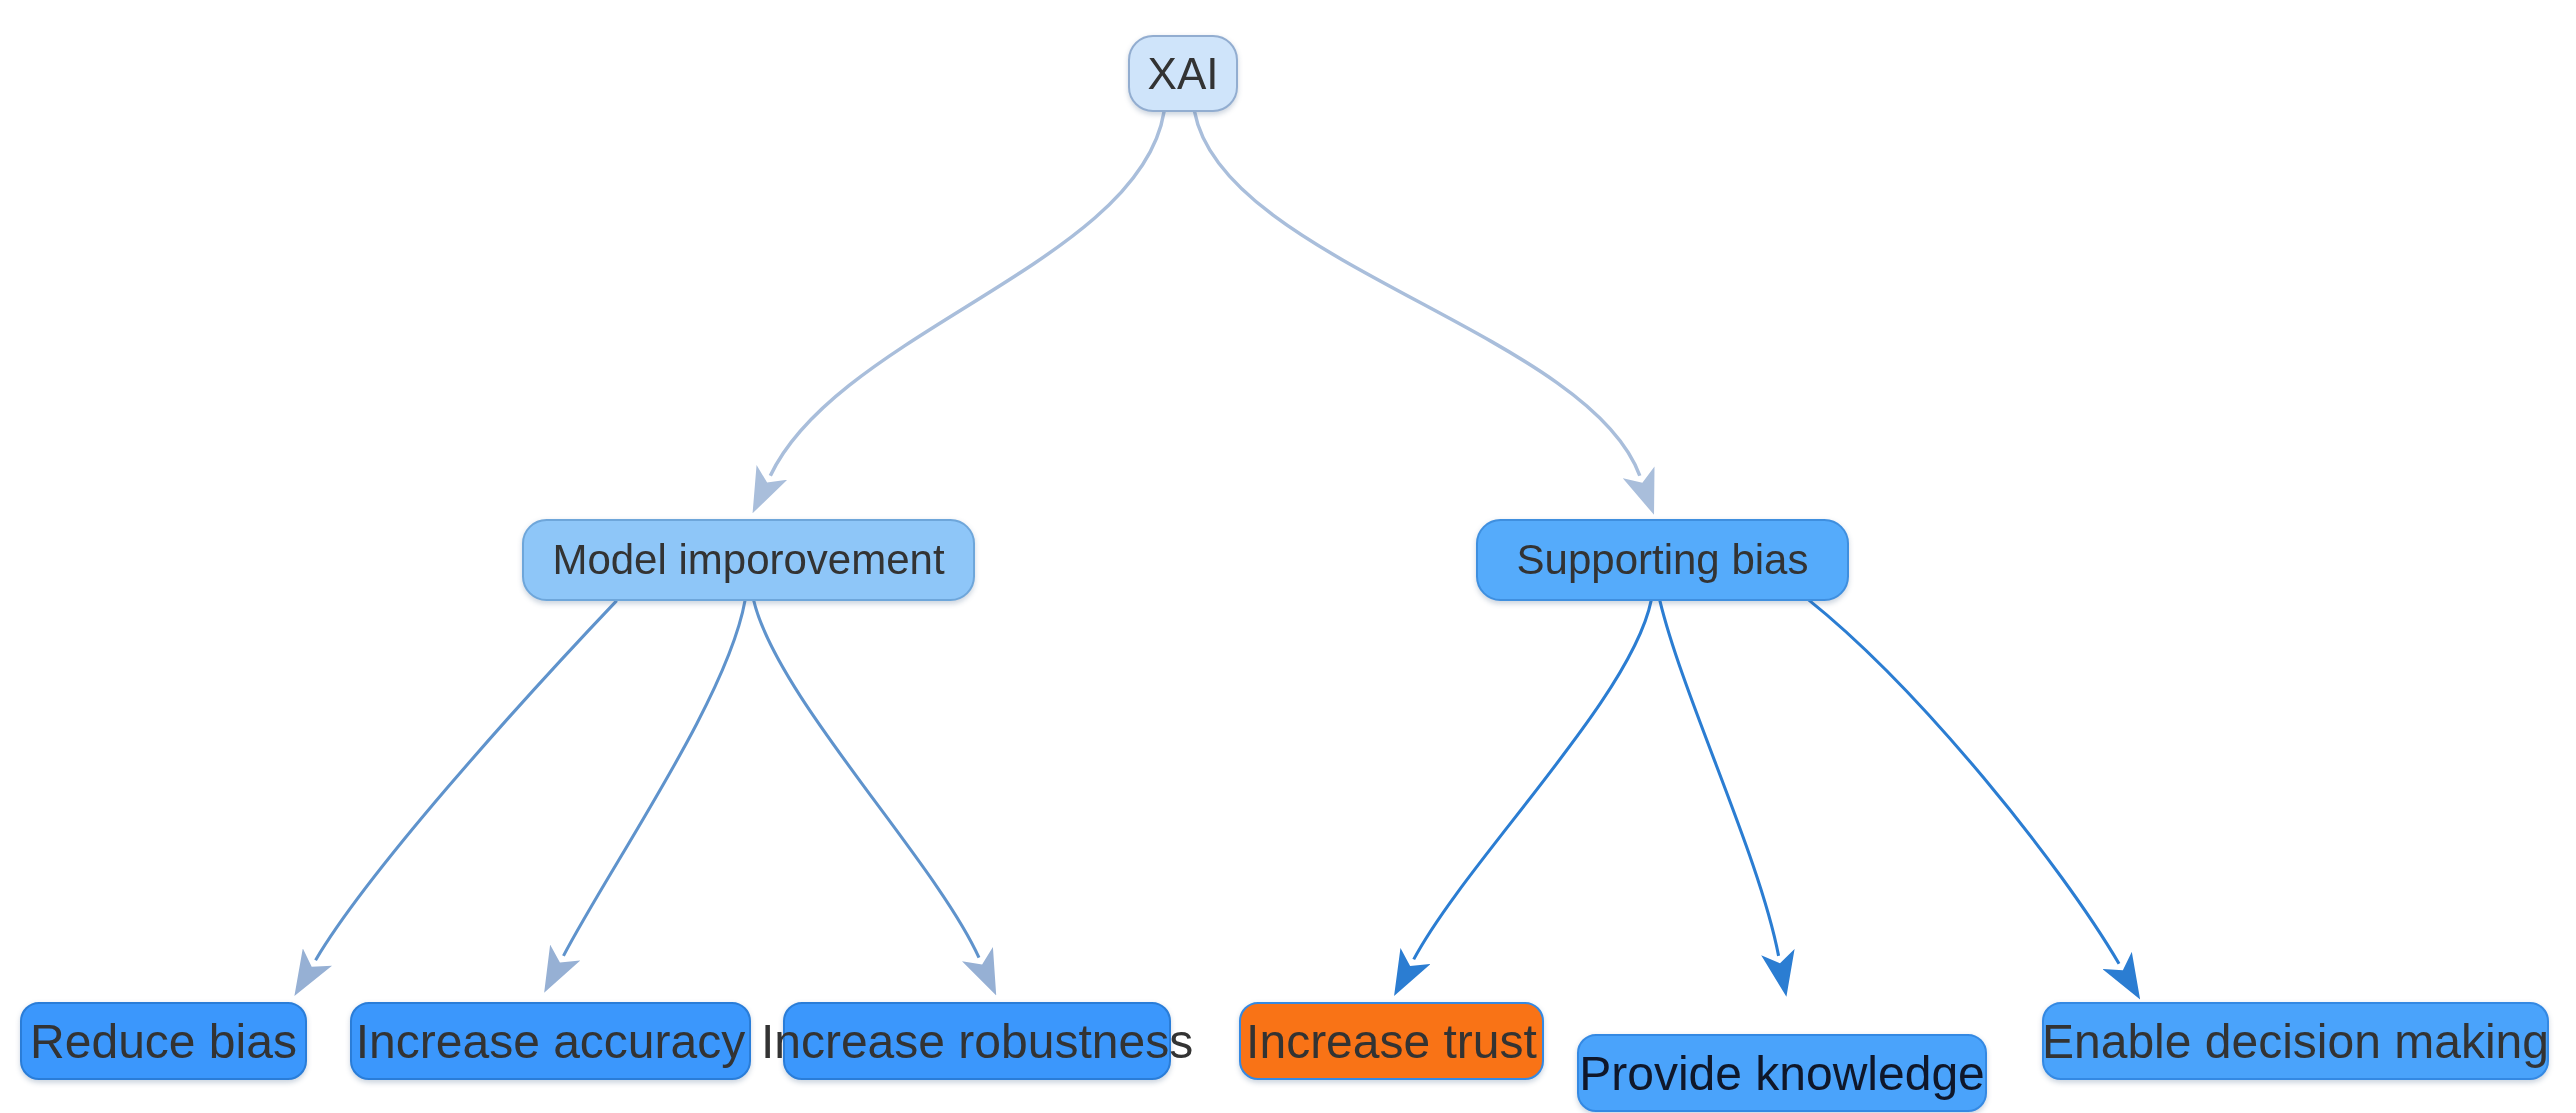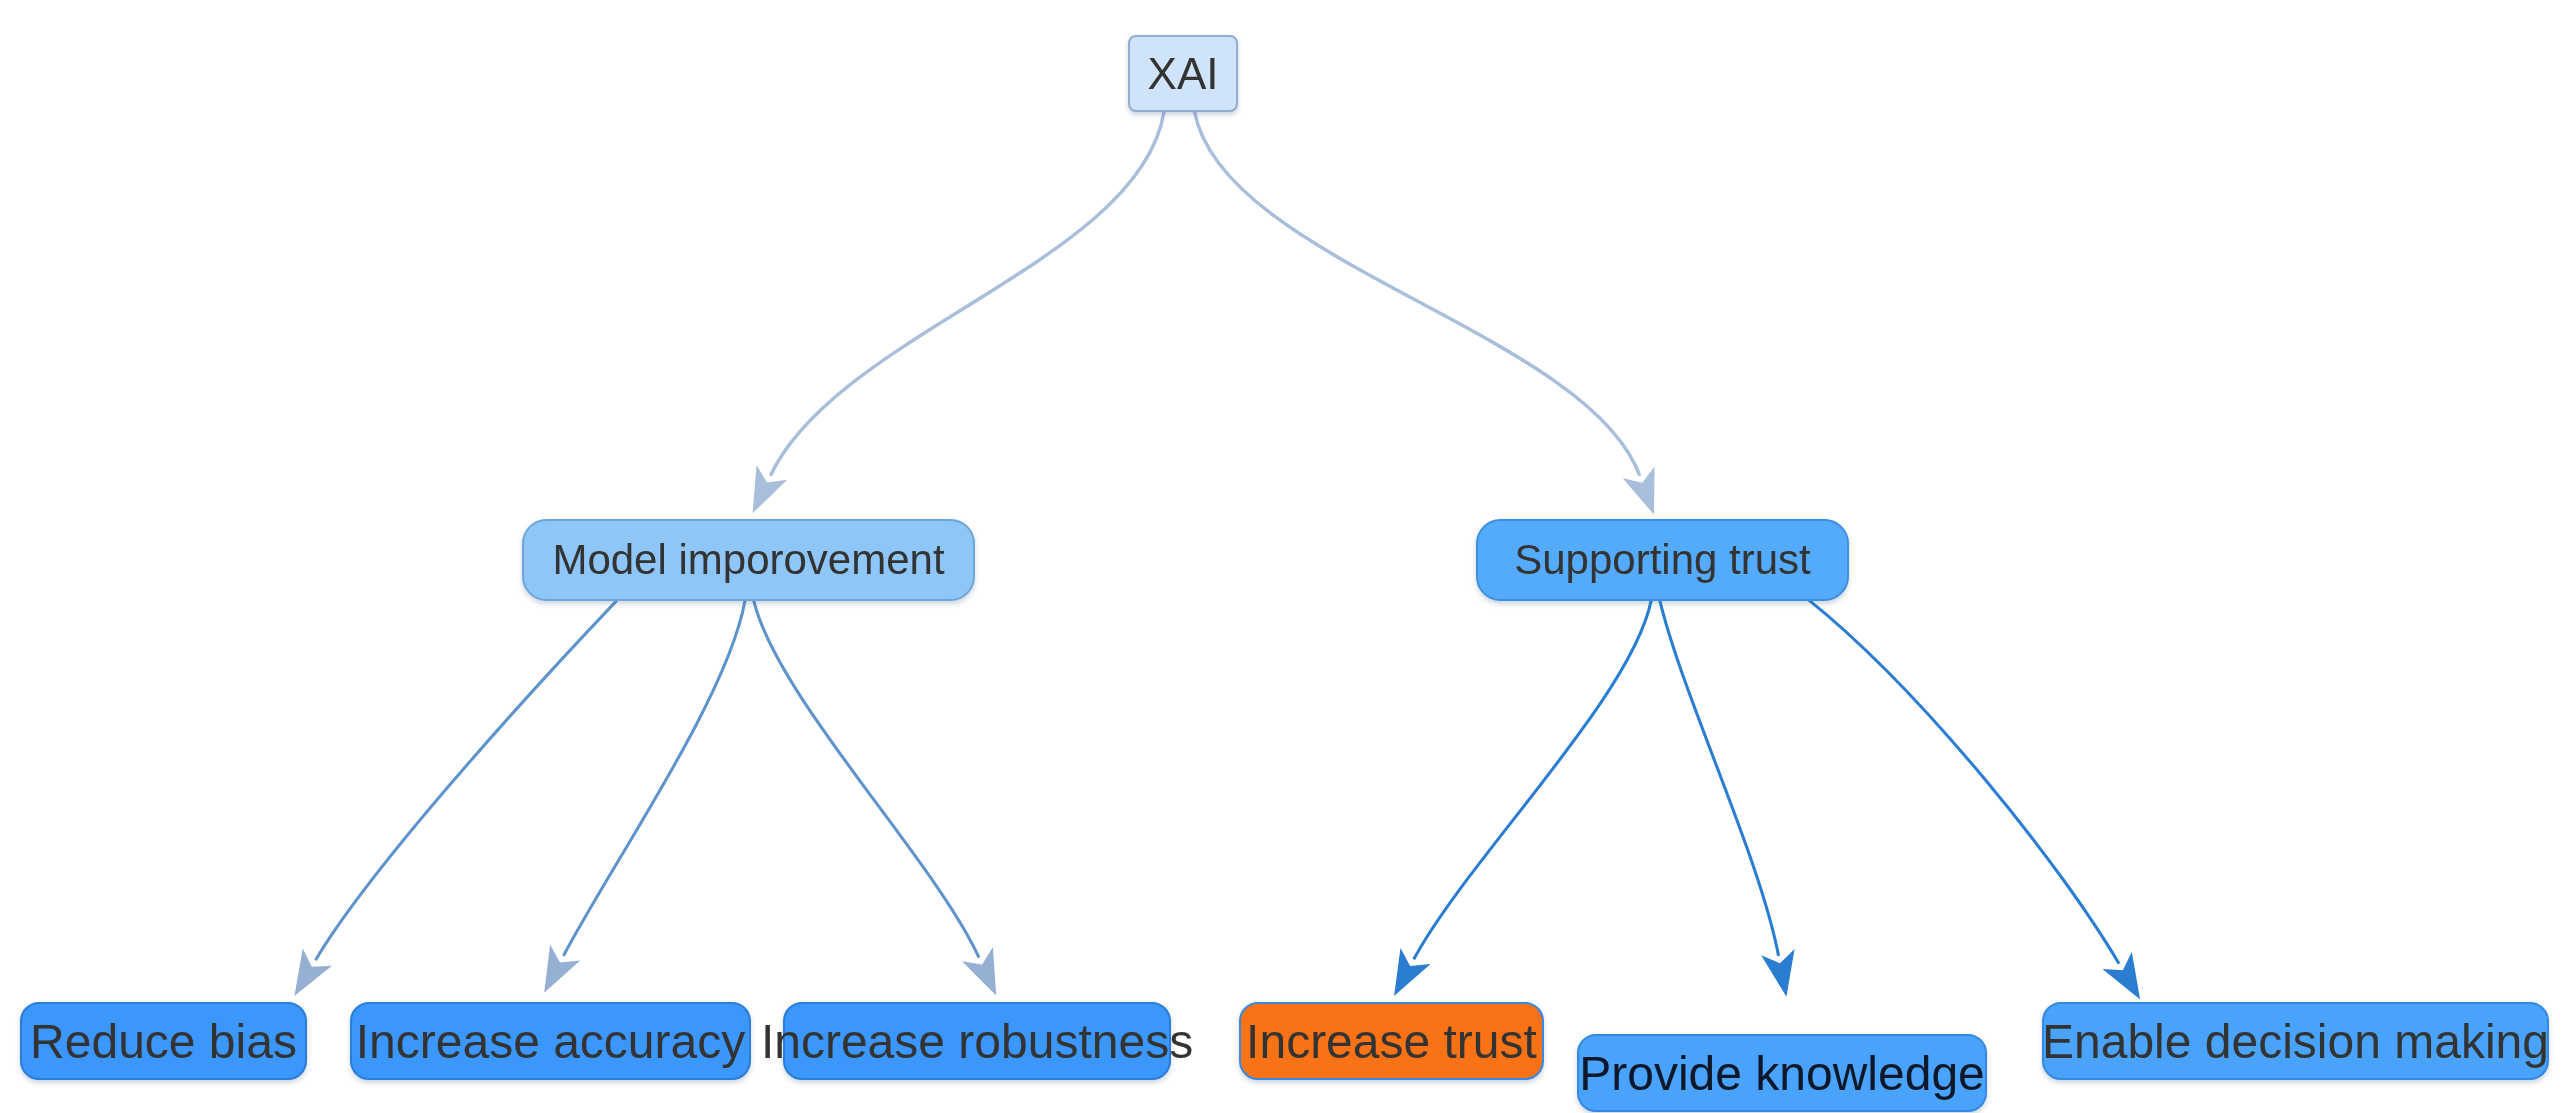--- a/index.html
+++ b/index.html
@@ -15,21 +15,21 @@
   .node{
     position:absolute;
     display:flex;align-items:center;justify-content:center;
     border-style:solid;border-width:2.6px;
     box-sizing:border-box;
     color:#333333;
     box-shadow:0 2.6px 5.2px rgba(60,90,130,0.25);
   }
   .node .lbl{white-space:nowrap;}
   
-  .n-xai{left:1128px;top:35px;width:110px;height:77px;border-radius:8px;font-size:44px;}
+  .n-xai{left:1128px;top:35px;width:110px;height:77px;border-radius:25px;font-size:44px;}
   
   .n-model{left:522px;top:519px;width:453px;height:82px;border-radius:24.5px;font-size:42px;}
   .n-supporting{left:1476px;top:519px;width:373px;height:82px;border-radius:24.5px;font-size:42px;}
   
   .leaf{top:1002px;height:78px;border-radius:19px;font-size:48px;}
   .n-reduce{left:20px;width:287px;}
   .n-accuracy{left:350px;width:401px;}
   .n-robustness{left:783px;width:388px;}
   .n-trust{left:1239px;width:305px;}
   .n-knowledge{left:1577px;width:410px;}
@@ -67,21 +67,21 @@
 
   <div class="node n-xai" style="background: rgb(207, 228, 250); border-color: rgb(146, 173, 208); color: rgb(51, 51, 51);">
     <span class="lbl">XAI</span>
   </div>
 
   <div class="node n-model" style="background: rgb(142, 198, 248); border-color: rgb(110, 166, 218); color: rgb(51, 51, 51);">
     <span class="lbl">Model imporovement</span>
   </div>
 
   <div class="node n-supporting" style="background: rgb(85, 171, 251); border-color: rgb(63, 143, 223); color: rgb(51, 51, 51);">
-    <span class="lbl">Supporting trust</span>
+    <span class="lbl">Supporting bias</span>
   </div>
 
   <div class="node leaf n-reduce" style="background: rgb(59, 151, 252); border-color: rgb(42, 125, 216); color: rgb(51, 51, 51);">
     <span class="lbl">Reduce bias</span>
   </div>
 
   <div class="node leaf n-accuracy" style="background: rgb(59, 151, 252); border-color: rgb(42, 125, 216); color: rgb(51, 51, 51); text-align: right;">
     <span class="lbl">Increase accuracy</span>
   </div>
 

